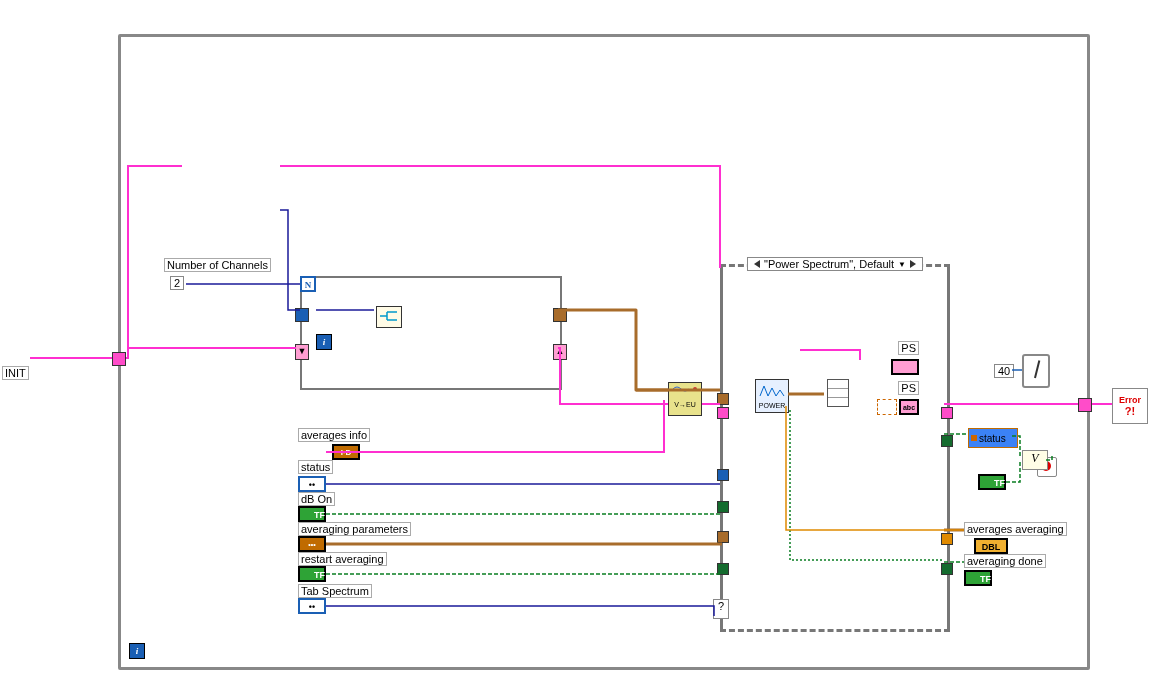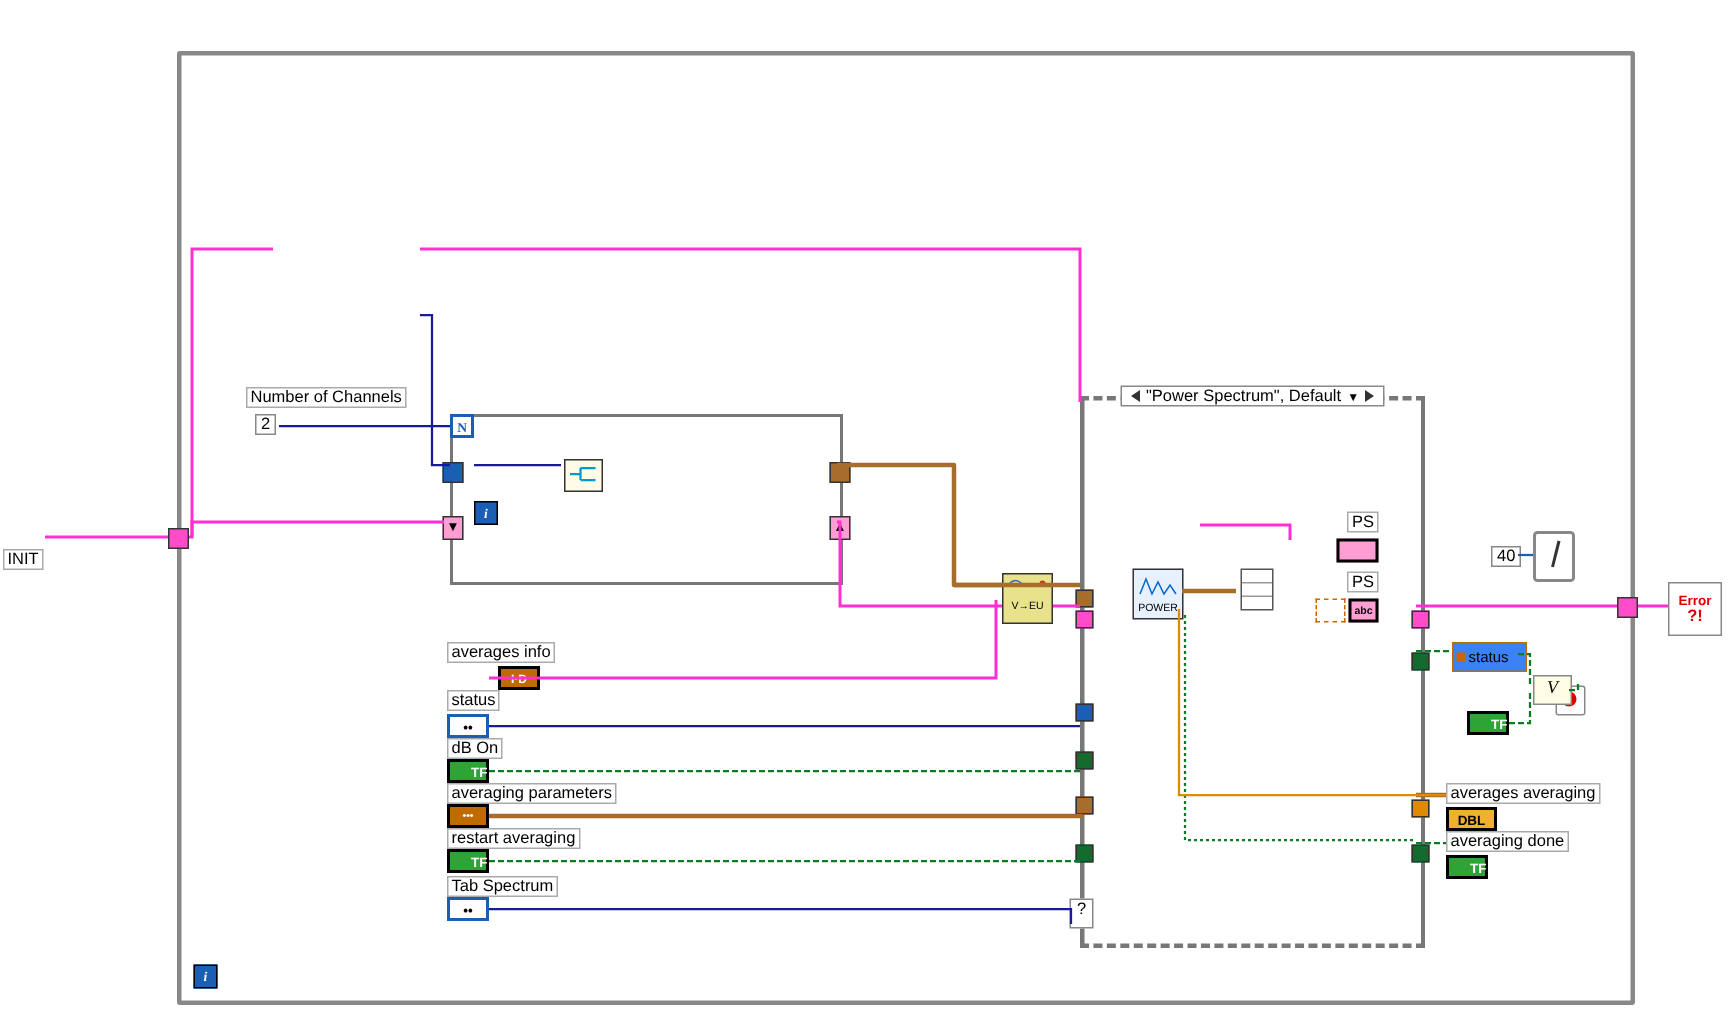--- a/index.html
+++ b/index.html
@@ -67,21 +67,21 @@
     height: 16px;
     border: 2px solid #000;
     font-size: 9px;
     text-align: center;
     line-height: 14px;
     font-weight: bold;
     box-sizing: border-box;
   }
   .t-bool { background: #2ea336; color: #fff; padding-left: 14px; }
   .t-cluster { background: #c06b00; color: #fff; }
-  .t-dbl { background: #f0b030; color: #000; }
+  .t-dbl { background: #f0b030; color: #000; margin-left: 10px; }
   .t-str { background: #ff9ed2; color: #000; }
   .t-tab { background: #fff; color: #000; border: 2px solid #1a5fb4; }
   .t-i { width: 16px; height: 16px; background: #1a5fb4; color: #fff; border: 1px solid #000; font-family: serif; font-style: italic; }
   .t-n { width: 16px; height: 16px; background: #fff; color: #1a5fb4; border: 2px solid #1a5fb4; font-family: serif; }
   .t-stop {
     width: 18px; height: 18px; border: 1px solid #888; background: #fff; border-radius: 2px;
   }
   .t-stop::after {
     content:""; display:block; width:10px; height:10px; margin:3px; background:#d00; border-radius:50%;
   }

